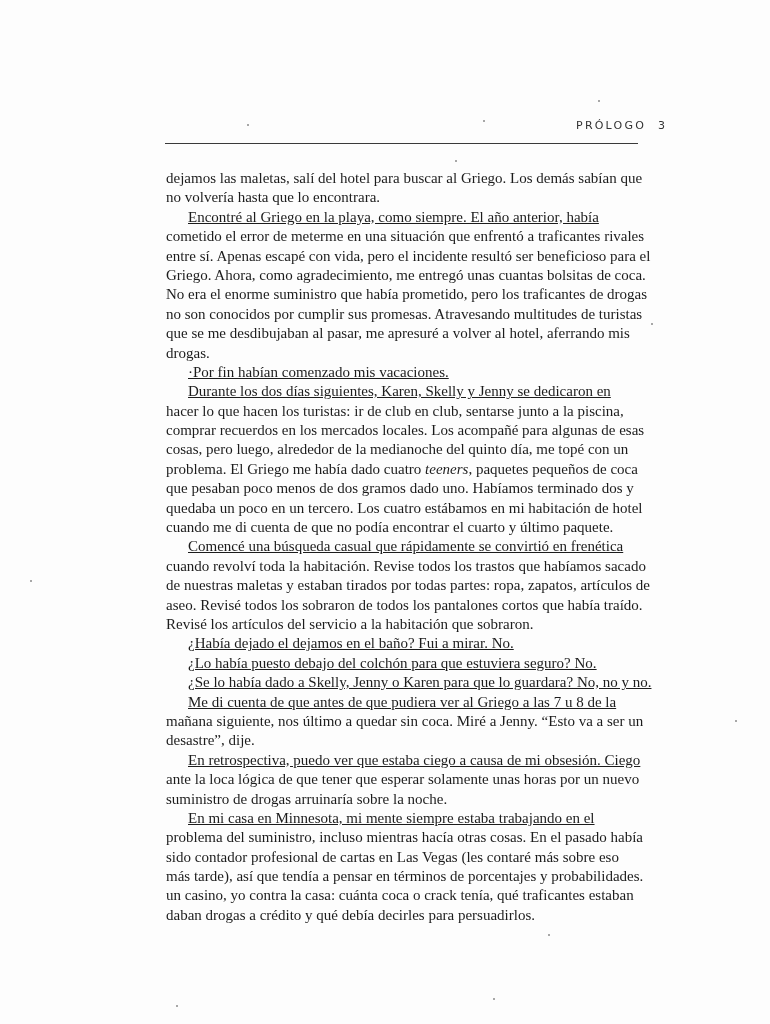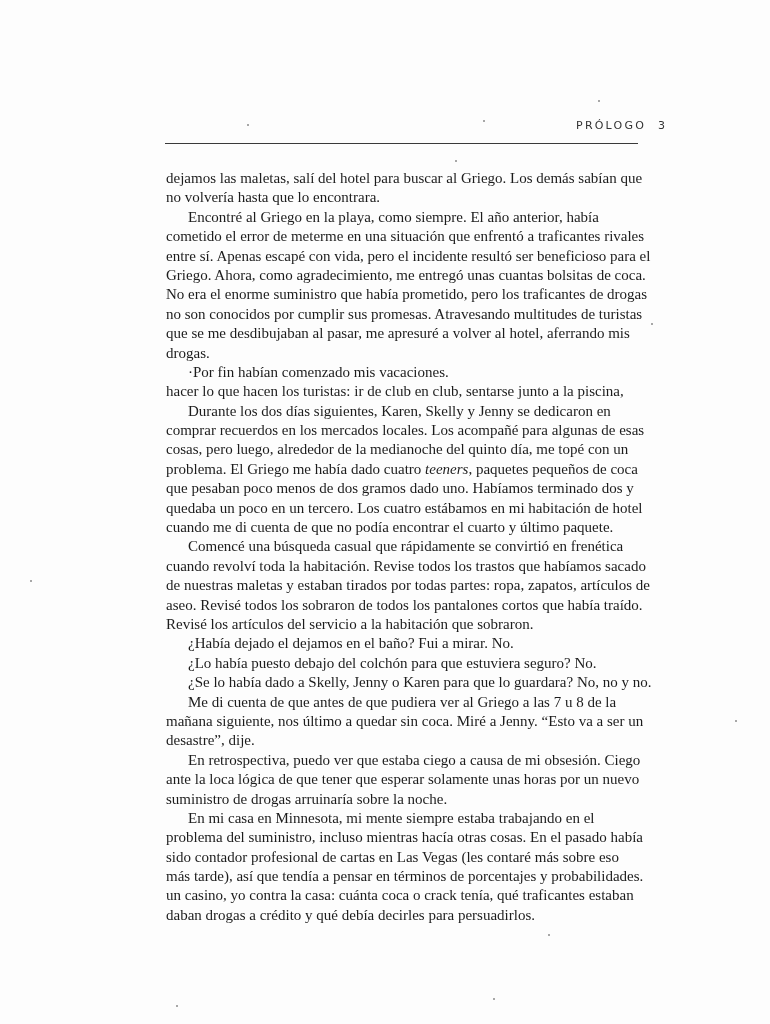--- a/index.html
+++ b/index.html
@@ -46,20 +46,21 @@
       line-height: 19.4px;
       color: #1c1c1c;
     }
     .line {
       display: block;
       white-space: nowrap;
       height: 19.4px;
     }
     .indent {
       padding-left: 22px;
+      text-decoration: underline;
     }
     .speck {
       position: absolute;
       width: 2px;
       height: 2px;
       background: #8a8a8a;
       border-radius: 1px;
     }
     em { font-style: italic; }
   </style>
@@ -77,22 +78,22 @@
     <span class="line">no volvería hasta que lo encontrara.</span>
     <span class="line indent">Encontré al Griego en la playa, como siempre. El año anterior, había</span>
     <span class="line">cometido el error de meterme en una situación que enfrentó a traficantes rivales</span>
     <span class="line">entre sí. Apenas escapé con vida, pero el incidente resultó ser beneficioso para el</span>
     <span class="line">Griego. Ahora, como agradecimiento, me entregó unas cuantas bolsitas de coca.</span>
     <span class="line">No era el enorme suministro que había prometido, pero los traficantes de drogas</span>
     <span class="line">no son conocidos por cumplir sus promesas. Atravesando multitudes de turistas</span>
     <span class="line">que se me desdibujaban al pasar, me apresuré a volver al hotel, aferrando mis</span>
     <span class="line">drogas.</span>
     <span class="line indent">·Por fin habían comenzado mis vacaciones.</span>
+    <span class="line indent">Durante los dos días siguientes, Karen, Skelly y Jenny se dedicaron en</span>
     <span class="line">hacer lo que hacen los turistas: ir de club en club, sentarse junto a la piscina,</span>
-    <span class="line indent">Durante los dos días siguientes, Karen, Skelly y Jenny se dedicaron en</span>
     <span class="line">comprar recuerdos en los mercados locales. Los acompañé para algunas de esas</span>
     <span class="line">cosas, pero luego, alrededor de la medianoche del quinto día, me topé con un</span>
     <span class="line"><span>problema. El Griego me había dado cuatro </span><em>teeners</em><span>, paquetes pequeños de coca</span></span>
     <span class="line">que pesaban poco menos de dos gramos dado uno. Habíamos terminado dos y</span>
     <span class="line">quedaba un poco en un tercero. Los cuatro estábamos en mi habitación de hotel</span>
     <span class="line">cuando me di cuenta de que no podía encontrar el cuarto y último paquete.</span>
     <span class="line indent">Comencé una búsqueda casual que rápidamente se convirtió en frenética</span>
     <span class="line">cuando revolví toda la habitación. Revise todos los trastos que habíamos sacado</span>
     <span class="line">de nuestras maletas y estaban tirados por todas partes: ropa, zapatos, artículos de</span>
     <span class="line">aseo. Revisé todos los sobraron de todos los pantalones cortos que había traído.</span>

